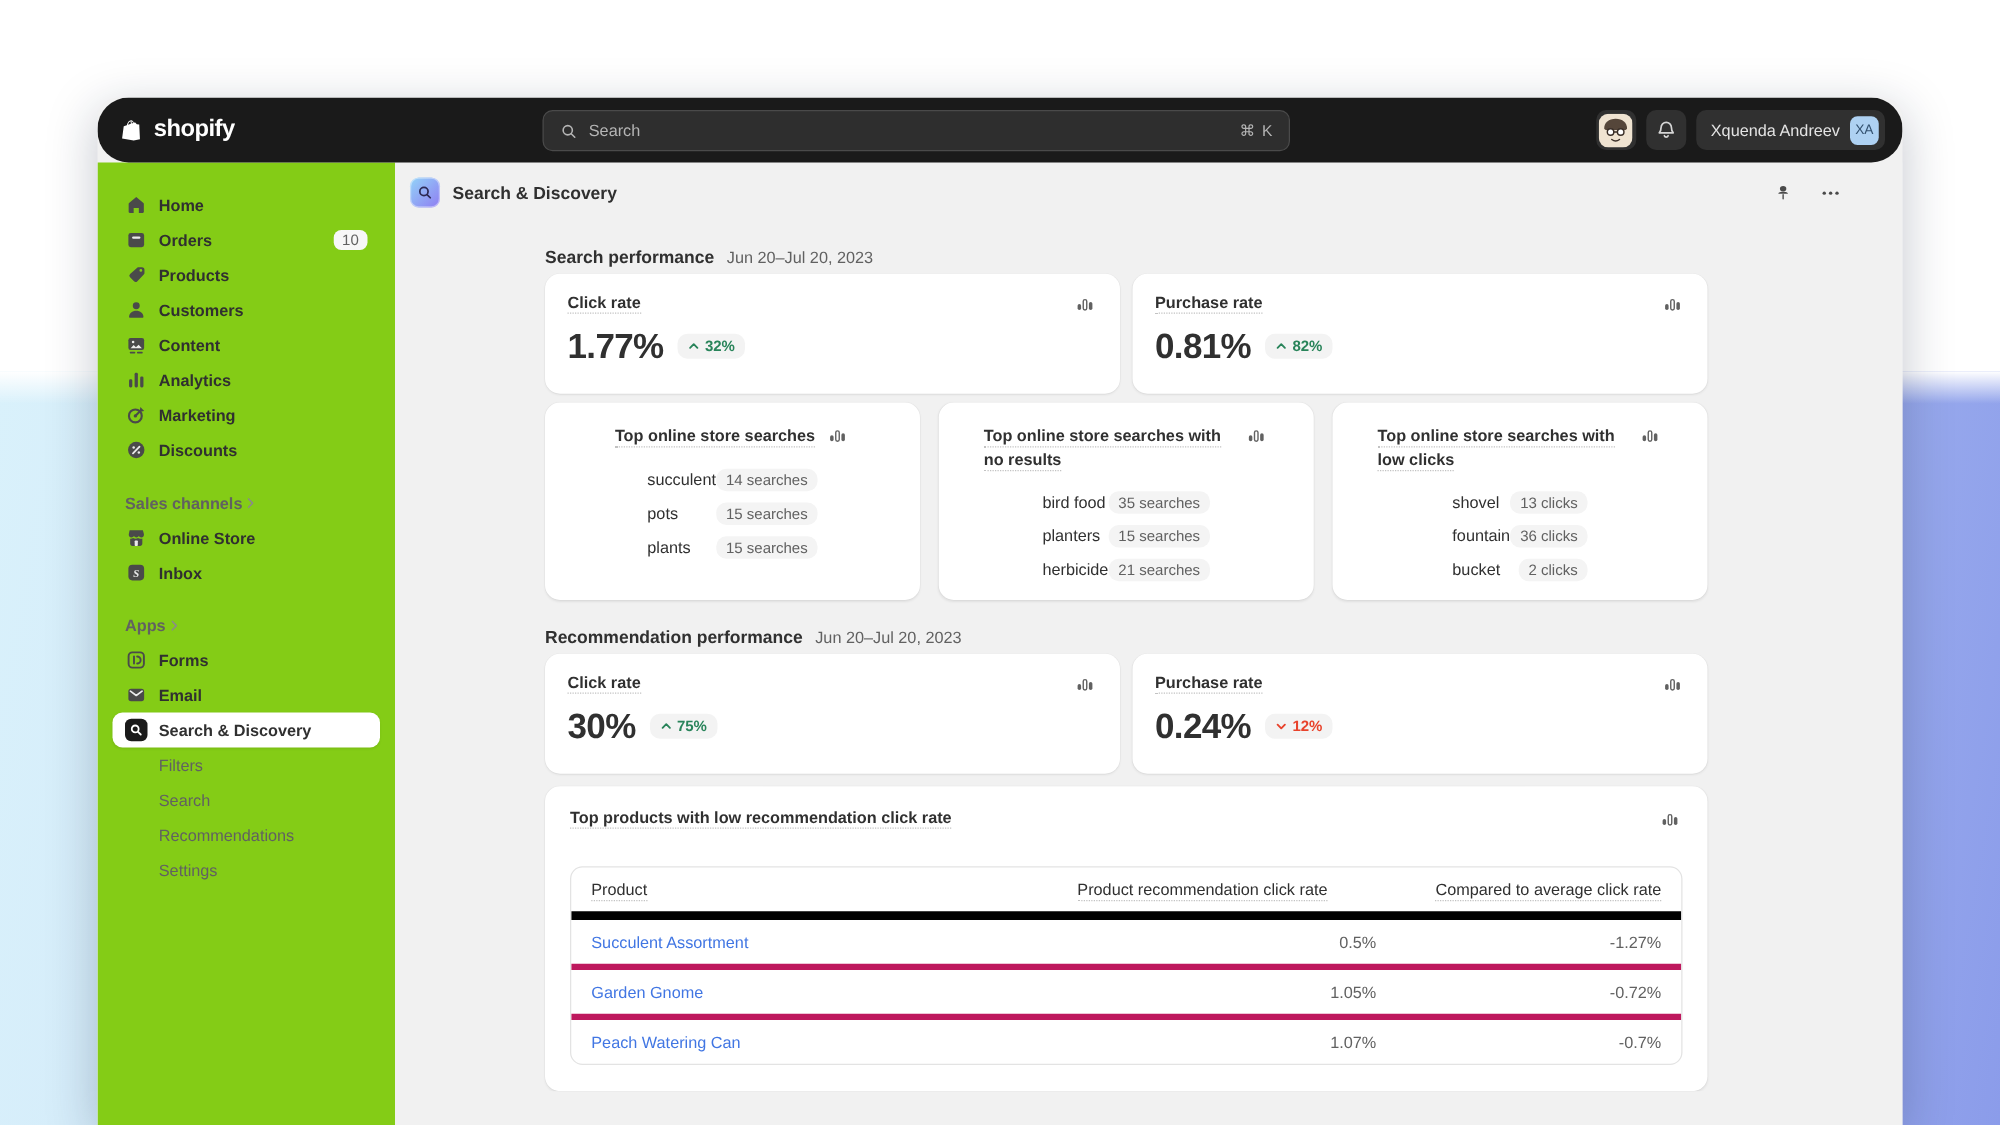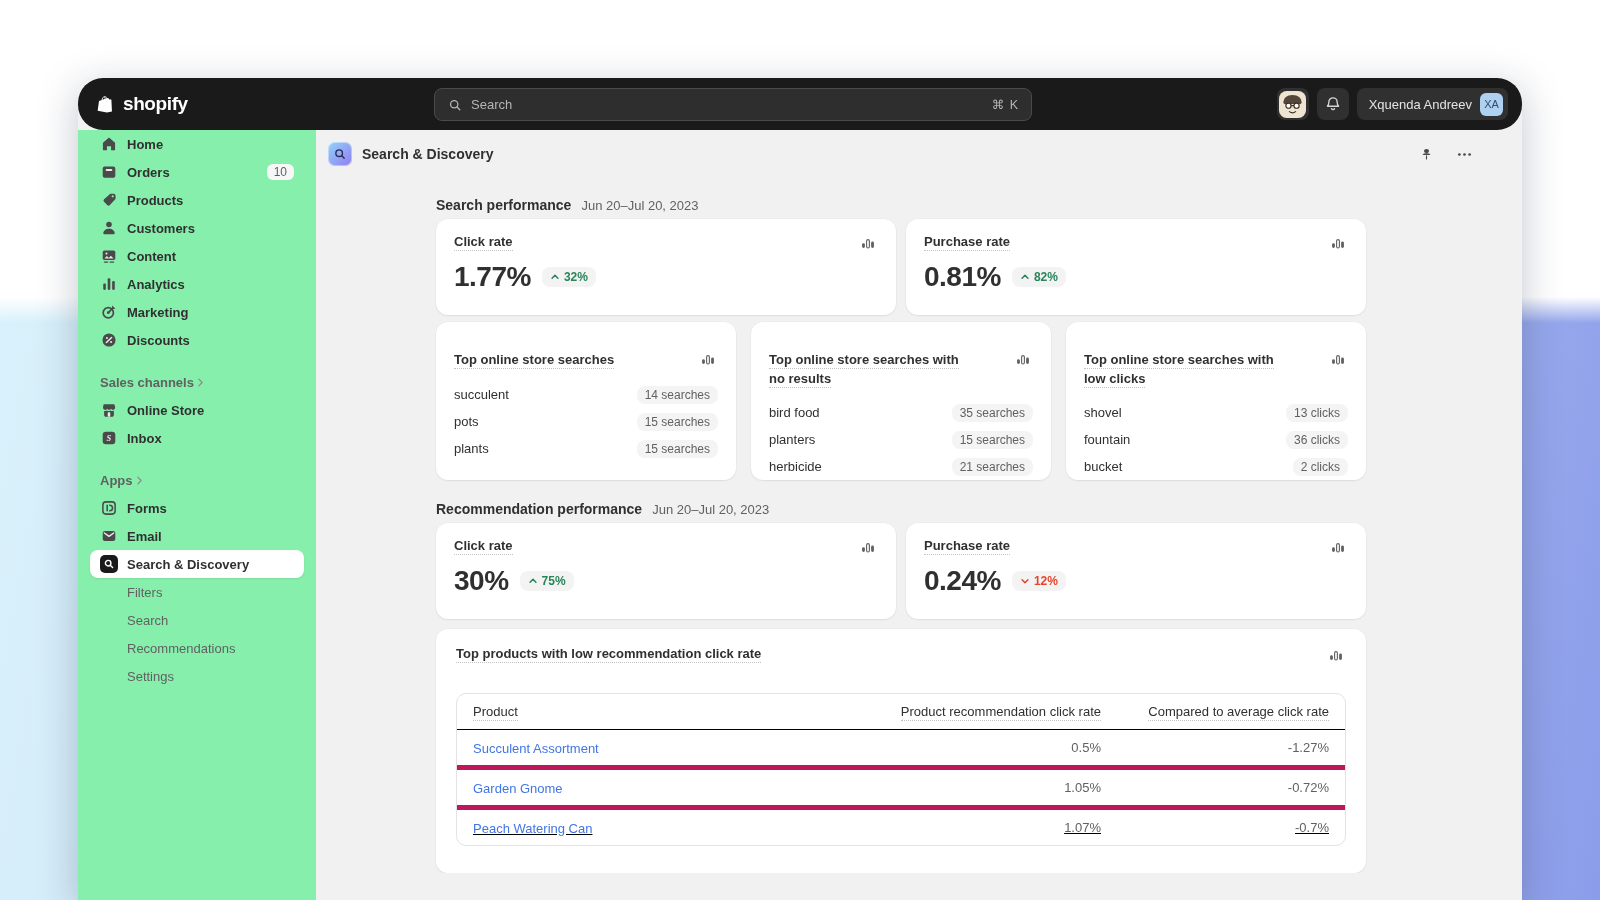--- a/index.html
+++ b/index.html
@@ -30,21 +30,21 @@
   .top-actions{margin-left:auto;display:flex;align-items:center;gap:8px;}
   .icon-btn{width:32px;height:32px;border-radius:8px;background:#303030;border:none;
     display:flex;align-items:center;justify-content:center;cursor:pointer;padding:0;}
   .user-chip{height:32px;border-radius:8px;background:#303030;display:flex;
     align-items:center;gap:8px;padding:0 5px 0 12px;cursor:pointer;}
   .user-name{color:#e3e3e3;font-size:13px;}
   .avatar{width:23px;height:23px;border-radius:6px;background:#aed1f2;color:#32506e;
     font-size:11px;font-weight:400;display:flex;align-items:center;justify-content:center;}
   
   .app-body{display:flex;height:770px;}
-  .sidebar{width:238px;flex:none;background:#86efac;padding-top:0;font-size:13px;}
+  .sidebar{width:238px;flex:none;background:#84cc16;padding-top:20px;font-size:13px;}
   .nav-item{display:flex;align-items:center;gap:9px;height:28px;margin:0 12px;
     padding:0 10px;border-radius:8px;color:#303030;font-weight:600;cursor:pointer;}
   .nav-item svg{flex:none;}
   .nav-item.active{background:#ffffff;box-shadow:0 1px 2px rgba(0,0,0,.08);}
   .nav-badge{margin-left:auto;background:#f7f7f7;color:#616161;font-size:12px;
     font-weight:500;border-radius:6px;padding:1px 7px;}
   .nav-section{display:flex;align-items:center;height:28px;margin:14px 12px 0;
     padding:0 10px;color:#616161;font-weight:600;cursor:pointer;}
   .nav-section svg{margin-left:auto;}
   .nav-sub{display:flex;align-items:center;height:28px;margin:0 12px;
@@ -72,34 +72,34 @@
   .metric-card{flex:1;height:96px;padding:15px 18px;}
   .card-top{display:flex;justify-content:space-between;align-items:flex-start;gap:8px;}
   .metric-label{font-size:13px;font-weight:650;color:#303030;}
   .value-row{display:flex;align-items:center;gap:11px;margin-top:7px;}
   .metric-value{font-size:28px;font-weight:700;color:#303030;letter-spacing:-.5px;}
   .delta{display:inline-flex;align-items:center;gap:4px;background:#f3f3f3;
     border-radius:8px;padding:3px 8px;font-size:12px;font-weight:650;}
   .delta.up{color:#29845a;}
   .delta.down{color:#e8432c;}
   .list-row{display:flex;gap:15px;width:930px;margin-bottom:21px;}
-  .list-card{width:300px;height:158px;padding:28px 18px;display:flex;flex-direction:column;}
+  .list-card{width:300px;height:158px;padding:17px 18px;display:flex;flex-direction:column;align-items:center;}
   .list-title{font-size:13px;font-weight:650;color:#303030;line-height:19px;max-width:200px;}
   .list-rows{margin-top:11px;}
   .search-row{display:flex;justify-content:space-between;align-items:center;height:27px;}
   .term{font-size:13px;color:#303030;}
   .count-badge{font-size:12px;color:#616161;background:#f4f4f4;border-radius:8px;padding:2px 8px;}
   .big-card{width:930px;height:244px;margin-top:10px;padding:17px 20px;}
   .big-title-row{display:flex;justify-content:space-between;align-items:flex-start;}
   .big-title{font-size:13px;font-weight:650;color:#303030;}
   .table{border:1px solid #e3e3e3;border-radius:10px;overflow:hidden;margin-top:27px;}
   .thead,.trow{display:flex;align-items:center;height:35px;padding:0 16px;}
-  .thead{border-bottom:1px solid #000000;}
+  .thead{border-bottom:7px solid #000000;gap:39px;}
   .trow{border-bottom:5px solid #be185d;}
-  .trow:last-child{border-bottom:none;text-decoration:underline;}
+  .trow:last-child{border-bottom:none;}
   .th{font-size:13px;color:#303030;font-weight:450;}
   .col-product{flex:1;text-align:left;}
   .col-rate{width:250px;text-align:right;}
   .col-comp{width:228px;text-align:right;}
   .cell{font-size:13px;color:#616161;}
   .plink{font-size:13px;color:#4176e3;cursor:pointer;text-decoration:none;}
 </style>
 </head>
 <body>
 

